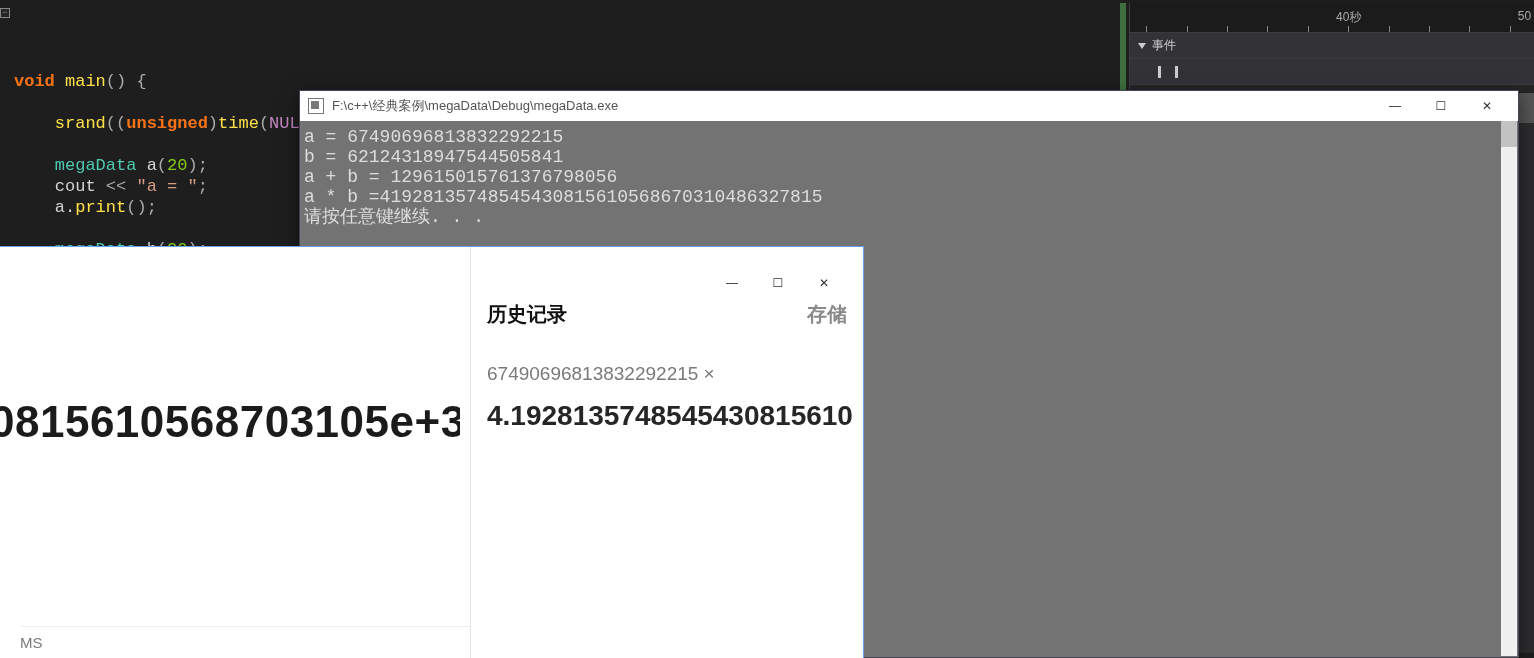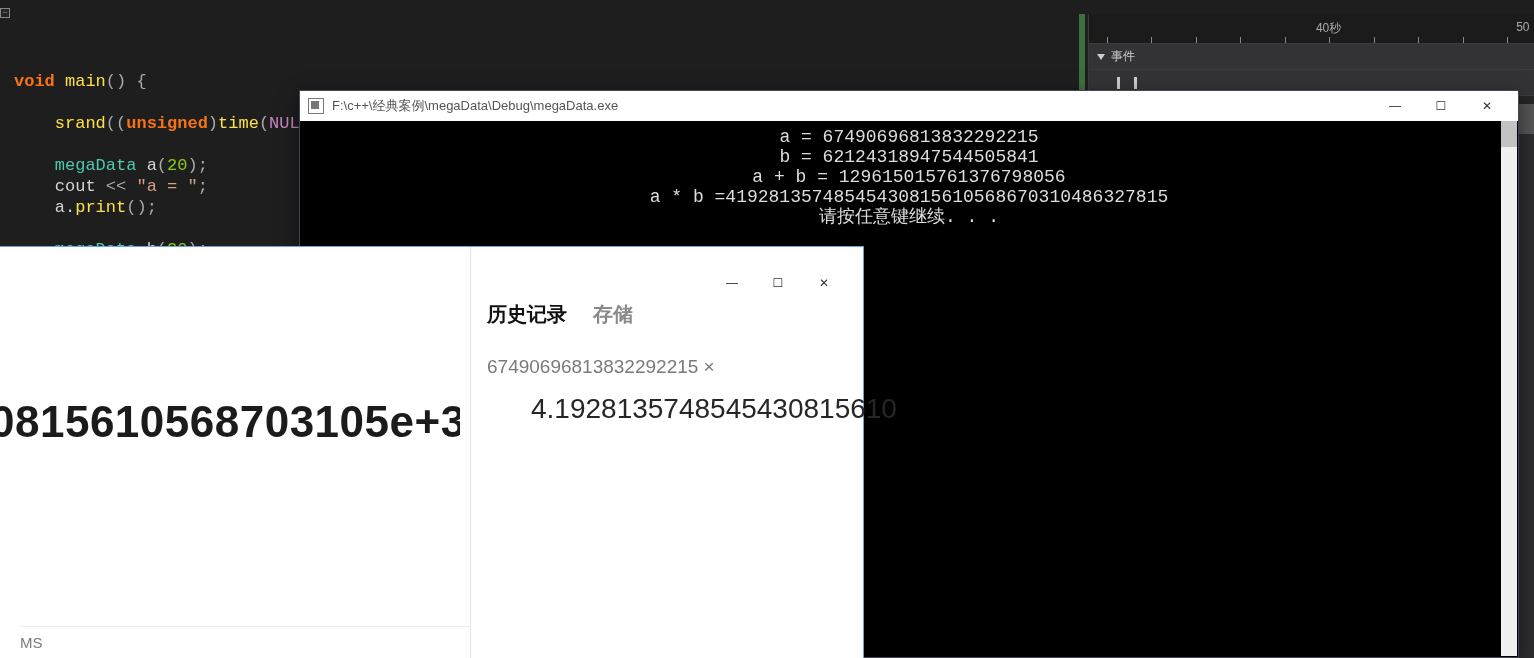--- a/index.html
+++ b/index.html
@@ -42,22 +42,22 @@
     font-size: 9px;
     line-height: 8px;
     text-align: center;
     color: #888;
     background: #252526;
   }
 
   
   .profiler {
     position: absolute;
-    right: 0; top: 14px;
-    width: 446px; height: 90px;
+    right: 0; top: 3px;
+    width: 405px; height: 90px;
     background: #252526;
     border-left: 1px solid #3c3c3c;
     color: #cccccc;
     font-size: 12px;
   }
   .profiler .ruler {
     height: 30px;
     background: #1b1b1c;
     border-bottom: 1px solid #3c3c3c;
     position: relative;
@@ -96,21 +96,21 @@
   }
   .profiler .green-bar { position:absolute; left:-10px; top:0; width:6px; height:90px; background:#3f6f3f; }
   .profiler .right-scroll { position:absolute; right:0; top:90px; width:16px; height:560px; background:#2d2d30; }
   .profiler .right-scroll .thumb { width:16px; height:30px; background:#555; margin-top:0; }
 
   
   .console {
     position: absolute;
     left: 299px; top: 90px;
     width: 1220px; height: 568px;
-    background: #000000;
+    background: #737373;
     border: 1px solid #445;
     box-shadow: 0 6px 18px rgba(0,0,0,.5);
   }
   .console .titlebar {
     height: 30px;
     background: #fff;
     display: flex;
     align-items: center;
     padding: 0 8px;
     font-size: 13px;
@@ -132,21 +132,20 @@
   .console .titlebar .caption { flex: 1; color: #555; }
   .console .winbtns { display: flex; gap: 0; }
   .console .winbtn { width: 46px; height: 30px; display:flex; align-items:center; justify-content:center; color:#333; }
   .console .output {
     padding: 6px 4px;
     font-family: NSimSun, SimSun, "Courier New", monospace;
     font-size: 18px;
     line-height: 20px;
     color: #ddd;
     white-space: pre;
-    text-align: center;
   }
   .console .vscroll {
     position: absolute;
     right: 1px; top: 30px;
     width: 16px; height: calc(100% - 31px);
     background: #f0f0f0;
   }
   .console .vscroll .thumb { width: 16px; height: 26px; background: #c2c2c2; margin-top: 0; }
 
   
@@ -184,39 +183,38 @@
     color: #1b1b1b;
     letter-spacing: 0.5px;
     white-space: nowrap;
     overflow: hidden;
   }
   .calc .history-pane {
     width: 392px;
     padding: 18px 16px;
     position: relative;
   }
-  .calc .tabs { display: flex; gap: 26px; font-size: 20px; margin-bottom: 26px; font-family:"Microsoft YaHei"; }
+  .calc .tabs { display: flex; gap: 26px; font-size: 20px; margin-bottom: 33px; font-family:"Microsoft YaHei";justify-content:space-between; }
   .calc .tab-active { color: #111; font-weight: 700; }
   .calc .tab-inactive { color: #8a8a8a; font-weight: 600; }
   .calc .hist-expr {
     text-align: left;
     color: #7a7a7a;
     font-size: 19px;
     line-height: 26px;
     margin-bottom: 10px;
     padding-right: 4px;
   }
   .calc .hist-result {
     text-align: right;
     color: #262626;
     font-size: 28px;
-    font-weight: 400;
+    font-weight: 700;
     line-height: 38px;
     padding-right: 4px;
-    margin-left: 44px;
   }
   .calc .status {
     position: absolute;
     left: 20px; bottom: 0;
     height: 32px;
     color: #7a7a7a;
     font-size: 15px;
     display: flex;
     align-items: center;
     border-top: 1px solid #eee;

